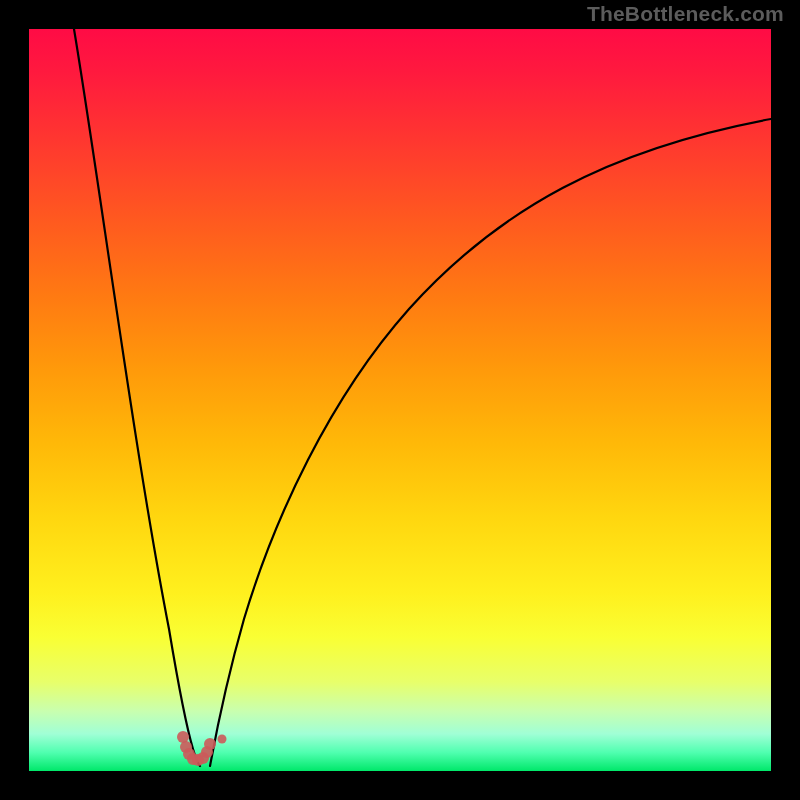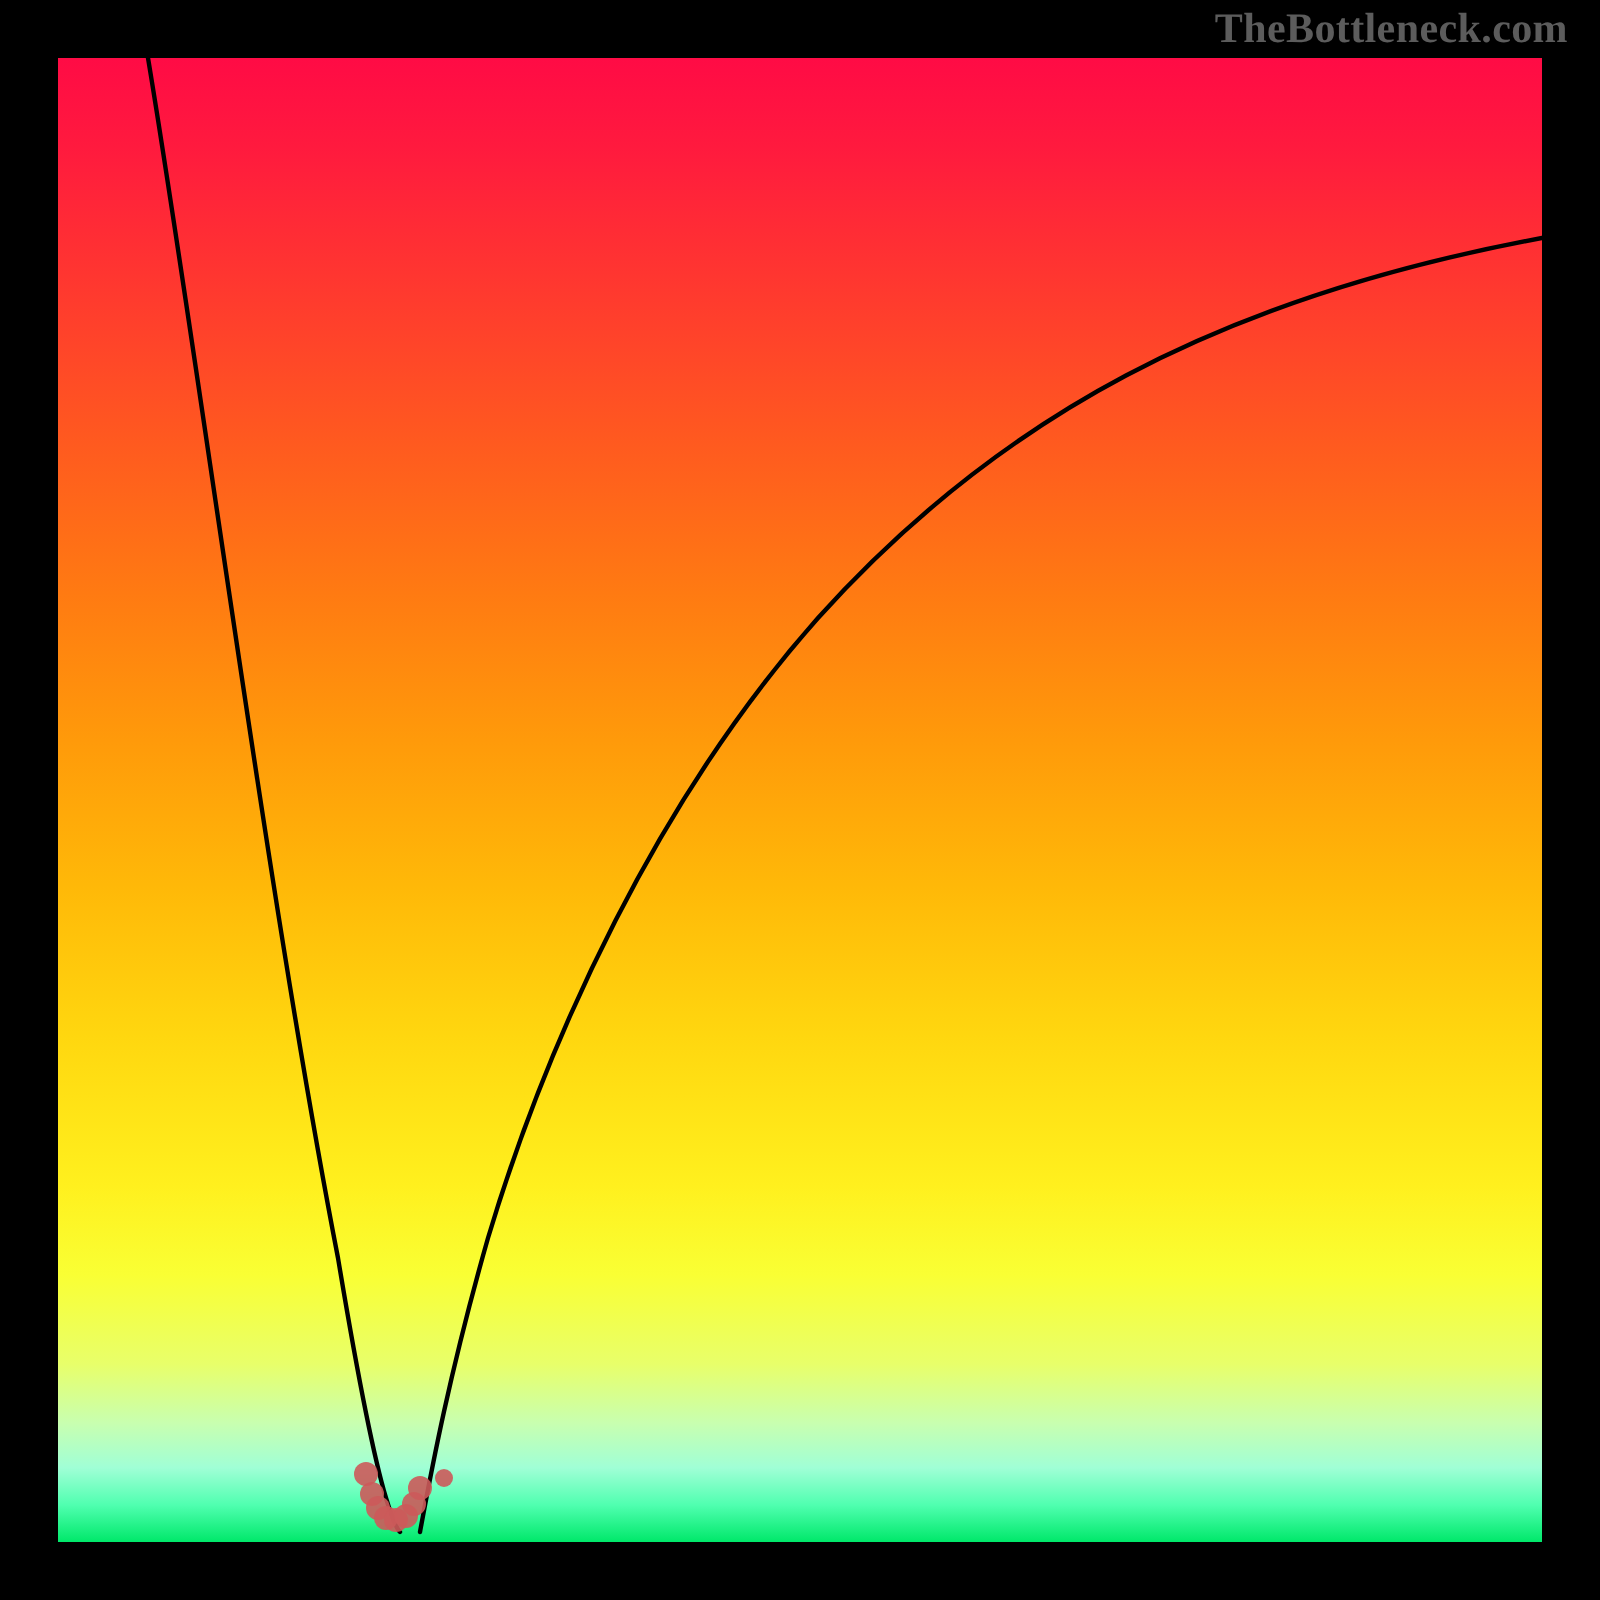--- a/index.html
+++ b/index.html
@@ -51,21 +51,21 @@
   svg.curves {
     position: absolute;
     inset: 0;
     width: 742px;
     height: 742px;
   }
   .watermark {
     position: absolute;
     top: 2px;
     right: 16px;
-    font-family: Liberation Serif, serif;
+    font-family: Liberation Sans, sans-serif;
     font-size: 21px;
     font-weight: 600;
     color: #5c5c5c;
     letter-spacing: 0.2px;
     user-select: none;
   }
 </style>
 </head>
 <body>
 

